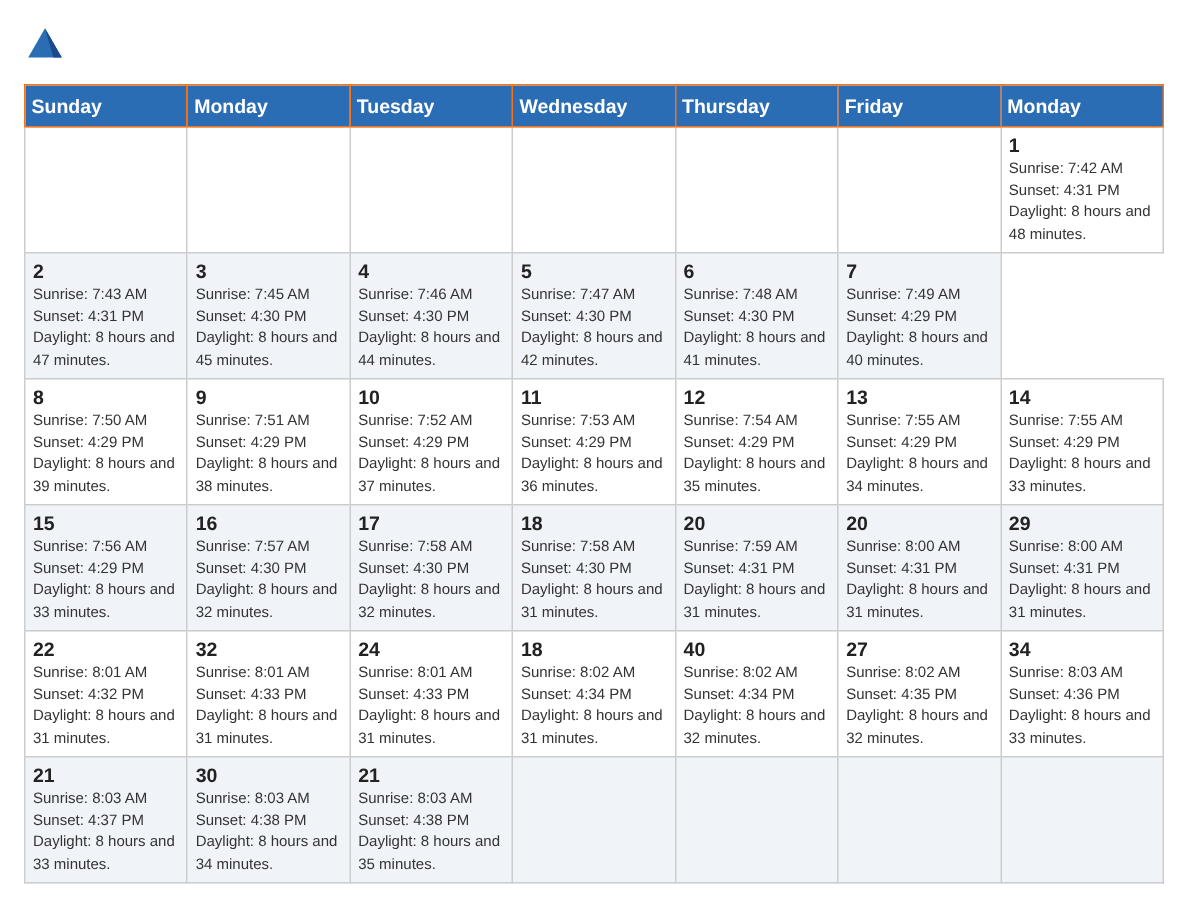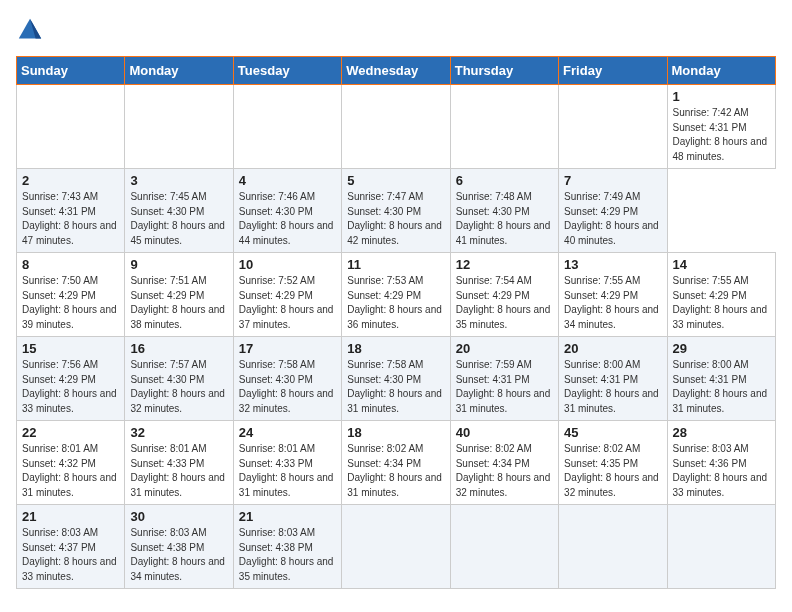--- a/index.html
+++ b/index.html
@@ -323,29 +323,29 @@
         </td>
         <td>
           <span class="day-num">40</span>
         <div class="day-info">
           Sunrise: 8:02 AM<br>
           Sunset: 4:34 PM<br>
           Daylight: 8 hours and 32 minutes.
         </div>
         </td>
         <td>
-          <span class="day-num">45</span>
+          <span class="day-num">27</span>
         <div class="day-info">
           Sunrise: 8:02 AM<br>
           Sunset: 4:35 PM<br>
           Daylight: 8 hours and 32 minutes.
         </div>
         </td>
         <td>
-          <span class="day-num">28</span>
+          <span class="day-num">34</span>
         <div class="day-info">
           Sunrise: 8:03 AM<br>
           Sunset: 4:36 PM<br>
           Daylight: 8 hours and 33 minutes.
         </div>
         </td>
       </tr>
       <tr>
         <td>
           <span class="day-num">21</span>

